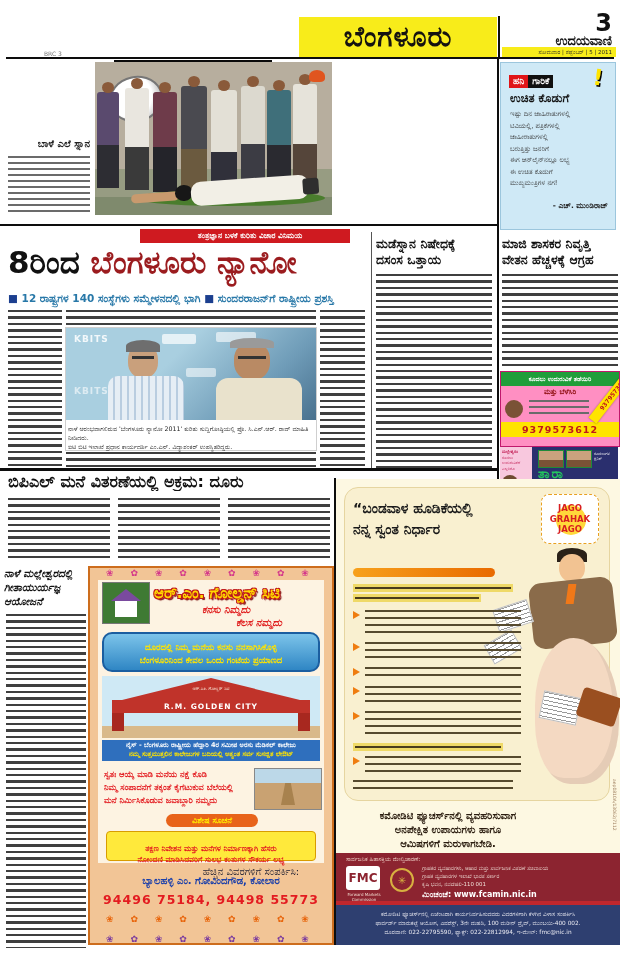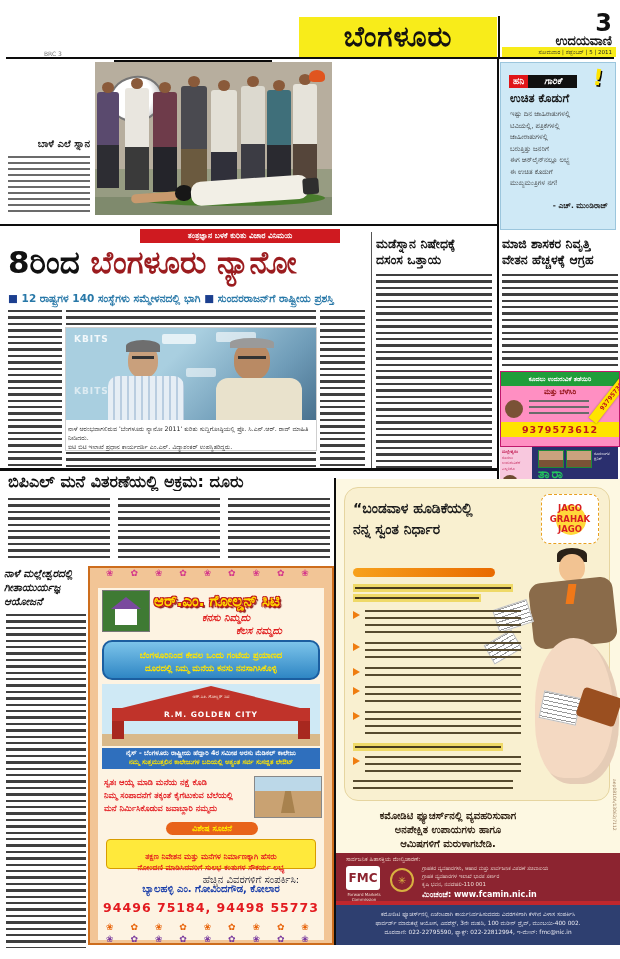--- a/index.html
+++ b/index.html
@@ -19,25 +19,25 @@
     display:flex;align-items:center;justify-content:center;color:#151210;}
   .mast-date{background:#f8ec1a;font-size:5.5px;color:#222;display:flex;align-items:center;justify-content:flex-end;padding-right:4px;}
   
   .photo1{background:linear-gradient(to bottom,#b7ae9e 0 70%,#979c82 70% 88%,#7f8a6d 88%);overflow:hidden;}
   .person{border-radius:3px 3px 0 0;}
   .person::before{content:"";position:absolute;top:-10px;left:50%;margin-left:-6px;width:12px;height:11px;border-radius:50%;background:#8a5a3a;}
   .drum{background:radial-gradient(circle at 40% 40%,#ffffff 0 55%,#d8d8d8 70%,#9a9a9a);border:2px solid #777;border-radius:50%;}
   
   .hani{background:#cfe9f6;border:1px solid #9cc6dd;}
   .tag-red{background:#e01417;color:#fff;font-weight:bold;font-size:9px;padding:1px 4px;display:inline-block;}
-  .tag-blk{background:#101010;color:#fff;font-weight:bold;font-size:9px;padding:1px 16px;display:inline-block;font-style:italic;}
+  .tag-blk{background:#101010;color:#fff;font-weight:bold;font-size:9px;padding:1px 4px;display:inline-block;}
   .bang{color:#ffe400;font-weight:bold;font-size:22px;text-shadow:1.5px 1.5px 0 #000;display:inline-block;transform:rotate(8deg);}
   .hani-line{font-size:6.8px;color:#333;line-height:11.5px;}
   
-  .kicker{background:#cf1a20;color:#fff;font-size:7.5px;font-weight:bold;display:flex;align-items:center;justify-content:center;}
+  .kicker{background:#cf1a20;color:#fff;font-size:7.5px;font-weight:bold;display:flex;align-items:center;justify-content:center;padding-left:10px;}
   .headline{font-size:31px;font-weight:bold;white-space:nowrap;letter-spacing:0;}
   .hl-red{color:#9b1c1f;}
   .deck{color:#2878a8;font-size:10.5px;font-weight:bold;}
   .deck .sq{color:#1c3f8f;}
   .subhead{font-size:12.5px;font-weight:bold;line-height:16px;color:#0e0e0e;}
   
   .photo2{background:#fff;box-shadow:0 0 0 1px #cfcfcf;}
   .photo2-img{background:linear-gradient(135deg,#a9cfe0 0 40%,#6f9cb8 75%,#49718e);overflow:hidden;}
   .kbits{color:rgba(255,255,255,.85);font-weight:bold;font-size:9px;letter-spacing:1px;}
   .cap{font-size:6.3px;color:#222;line-height:9px;}
@@ -237,31 +237,31 @@
 
   <div class="abs b" style="left:4px;top:566px;width:84px;font-size:10.5px;line-height:14px;font-style:italic;">
     <div>ನಾಳೆ ಮಲ್ಲೇಶ್ವರದಲ್ಲಿ</div>
     <div>ಗೀತಾಯುರ್ಯಜ್ಞ</div>
     <div>ಆಯೋಜನೆ</div>
   </div>
   <div class="abs sim" style="left:6px;top:614px;width:80px;height:334px;"></div>
 
   <div class="abs rm" style="left:88px;top:566px;width:246px;height:379px;box-sizing:border-box;">
     <div class="abs flowers c" style="left:4px;top:0;width:234px;">❀ ✿ ❀ ✿ ❀ ✿ ❀ ✿ ❀</div>
-    <div class="abs rm-panel" style="left:8px;top:20px;width:226px;height:352px;">
+    <div class="abs rm-panel" style="left:8px;top:12px;width:226px;height:283px;">
       <div class="abs" style="left:4px;top:2px;width:46px;height:40px;background:#3f7a33;border:1px solid #777;">
         <div class="abs" style="left:12px;top:16px;width:22px;height:18px;background:#fff;"></div>
         <div class="abs" style="left:8px;top:6px;width:0;height:0;border-left:15px solid transparent;border-right:15px solid transparent;border-bottom:12px solid #7a4a9e;"></div>
       </div>
       <div class="abs rm-title" style="left:56px;top:4px;width:168px;">ಆರ್.ಎಂ. ಗೋಲ್ಡನ್ ಸಿಟಿ</div>
       <div class="abs rm-tag" style="left:104px;top:24px;">ಕನಸು ನಿಮ್ಮದು</div>
       <div class="abs rm-tag" style="left:138px;top:37px;">ಕೆಲಸ ನಮ್ಮದು</div>
       <div class="abs rm-blue" style="left:4px;top:52px;width:218px;height:40px;padding-top:7px;box-sizing:border-box;">
+        <div>ದೂರದಲ್ಲಿ ನಿಮ್ಮ ಮನೆಯ ಕನಸು ನನಸಾಗಿಸಿಕೊಳ್ಳಿ</div>
         <div>ಬೆಂಗಳೂರಿನಿಂದ ಕೇವಲ ಒಂದು ಗಂಟೆಯ ಪ್ರಯಾಣದ</div>
-        <div>ದೂರದಲ್ಲಿ ನಿಮ್ಮ ಮನೆಯ ಕನಸು ನನಸಾಗಿಸಿಕೊಳ್ಳಿ</div>
       </div>
       <div class="abs gate" style="left:4px;top:96px;width:218px;height:62px;">
         <div class="abs gable" style="left:20px;top:2px;width:178px;height:22px;"></div>
         <div class="abs gate-kn" style="left:20px;top:10px;width:178px;">ಆರ್.ಎಂ. ಗೋಲ್ಡನ್ ಸಿಟಿ</div>
         <div class="abs gate-band" style="left:10px;top:24px;width:198px;height:13px;line-height:13px;">R.M. GOLDEN CITY</div>
         <div class="abs pillar" style="left:10px;top:37px;width:12px;height:18px;"></div>
         <div class="abs pillar" style="left:196px;top:37px;width:12px;height:18px;"></div>
       </div>
       <div class="abs rm-strip" style="left:4px;top:160px;width:218px;height:21px;padding-top:1px;box-sizing:border-box;">
         <div class="l1">ನೈಸ್ - ಬೆಂಗಳೂರು ರಾಷ್ಟ್ರೀಯ ಹೆದ್ದಾರಿ 4ರ ಸಮೀಪ ಅರಸು ಮೆಡಿಕಲ್ ಕಾಲೇಜು</div>

